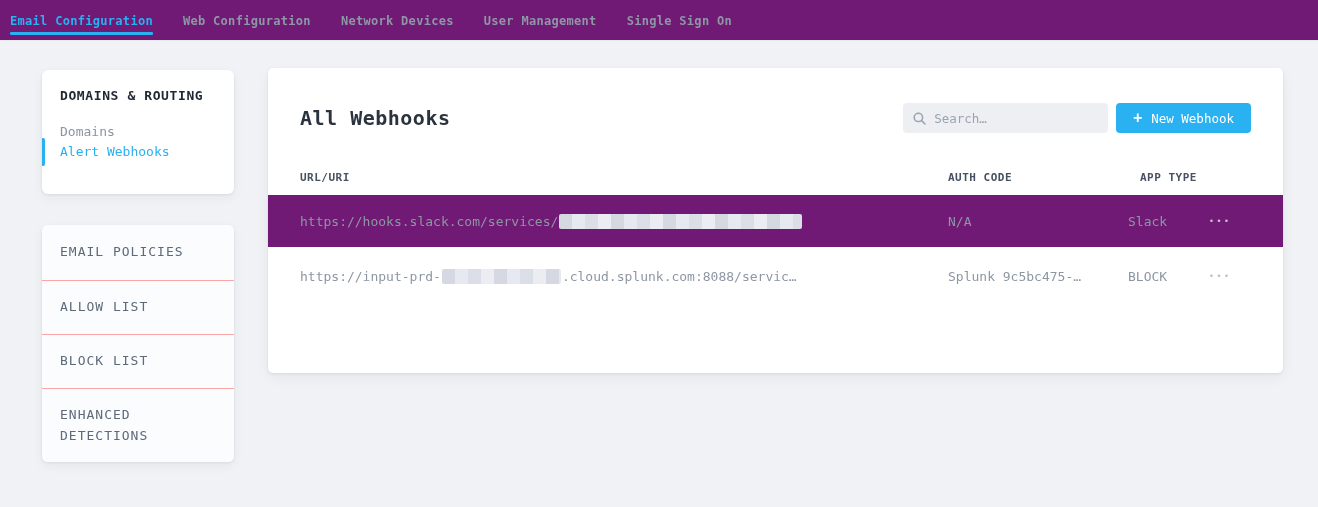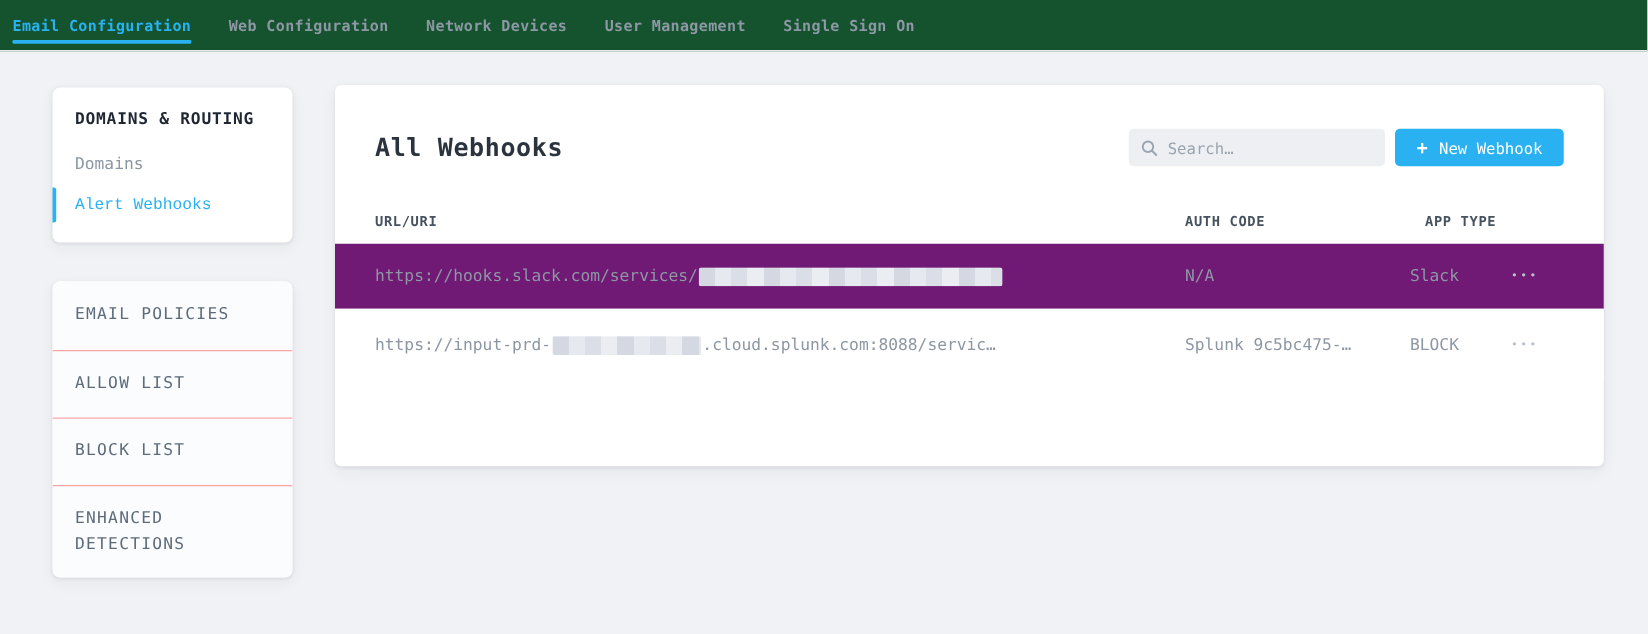--- a/index.html
+++ b/index.html
@@ -6,21 +6,21 @@
   * { margin:0; padding:0; box-sizing:border-box; }
   html,body { width:1318px; height:507px; overflow:hidden; }
   body {
     background:#f1f2f5;
     font-family:"DejaVu Sans Mono","Liberation Mono",monospace;
     position:relative;
   }
   
   .topnav {
     position:absolute; top:0; left:0; width:1318px; height:41px;
-    background:#14532d; border-bottom:1px solid #e7e9ee;
+    background:#701a75; border-bottom:1px solid #e7e9ee;
     display:flex; align-items:stretch; padding-left:10px;
   }
   .tab {
     position:relative; display:flex; align-items:center;
     margin-right:30px; font-size:12px; font-weight:600;
     letter-spacing:.3px; color:#8d97a5; cursor:pointer; white-space:nowrap;
     padding-top:2px;
   }
   .tab.active { color:var(--accent); }
   .tab.active::after {
@@ -35,21 +35,21 @@
   .card-domains { top:70px; height:124px; padding:16px 18px; }
   .side-header {
     font-size:13px; font-weight:bold; color:#1f2733;
     letter-spacing:.6px; height:20px; line-height:20px; margin-bottom:16px;
     white-space:nowrap;
   }
   .side-item {
     position:relative; font-size:13px; height:20px; line-height:20px;
     color:#8b95a3; cursor:pointer; white-space:nowrap;
   }
-  .side-item + .side-item { margin-top:12px;font-family:Liberation Mono, monospace; }
+  .side-item + .side-item { margin-top:0; }
   .side-item.active { color:var(--accent); }
   .side-item.active::before {
     content:""; position:absolute; left:-18px; top:-4px; bottom:-4px;
     width:3px; background:var(--accent); border-radius:0 2px 2px 0;
   }
   .card-sections { top:225px; overflow:hidden; }
   .side-section {
     display:flex; align-items:center; padding:0 18px;
     background:#fbfcfe; cursor:pointer;
     font-size:13px; letter-spacing:1px; color:#5d6a79; line-height:1.6;

